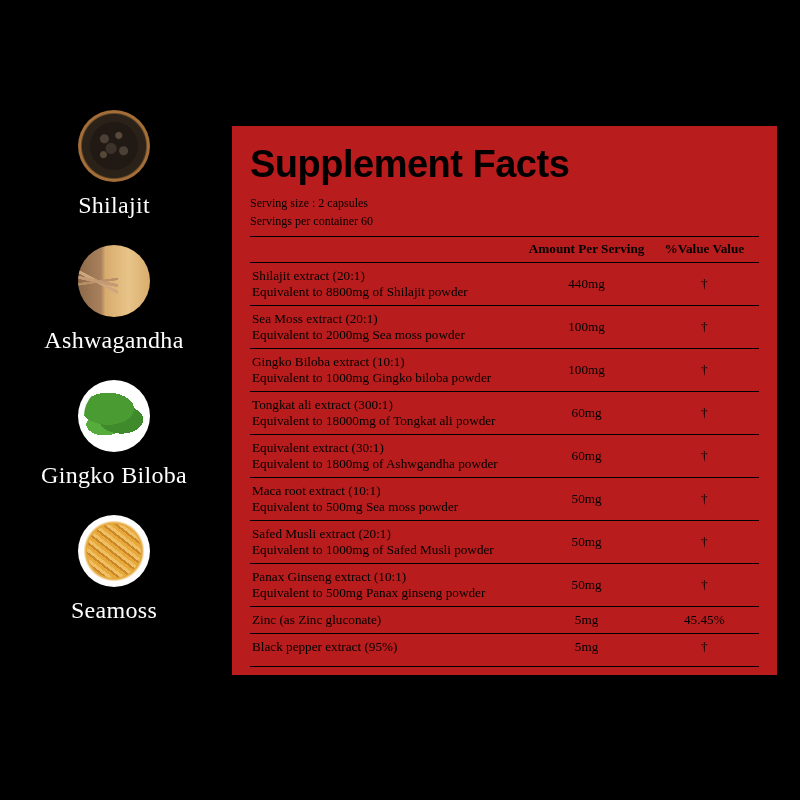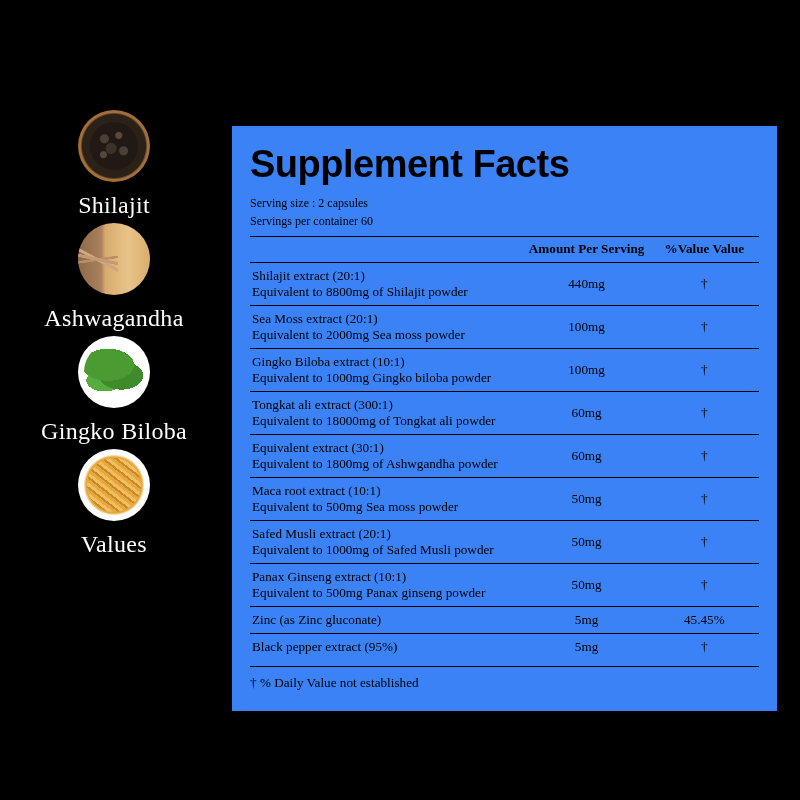--- a/index.html
+++ b/index.html
@@ -22,21 +22,21 @@
 
   
   .ingredients {
     position: absolute;
     left: 0;
     top: 110px;
     width: 228px;
     display: flex;
     flex-direction: column;
     align-items: center;
-    gap: 3px;
+    gap: 25px;
   }
   .ingredient {
     display: flex;
     flex-direction: column;
     align-items: center;
     width: 228px;
   }
   .ing-img {
     width: 72px;
     height: 72px;
@@ -115,22 +115,22 @@
       #d99a2b;
     opacity: 0.95;
   }
 
   
   .panel {
     position: absolute;
     left: 232px;
     top: 126px;
     width: 545px;
-    background: #3b82f6;
-    padding: 14px 18px 19px 18px;
+    background: #b91c1c;
+    padding: 14px 18px 2px 18px;
     box-sizing: border-box;
     color: #000000;
   }
   .panel-title {
     font-size: 38px;
     font-weight: bold;
     line-height: 44px;
     margin: 2px 0 8px 0;
     font-family: "Liberation Sans", sans-serif;
     letter-spacing: -0.5px;
@@ -207,21 +207,21 @@
       <div class="ing-label">Ashwagandha</div>
     </div>
 
     <div class="ingredient">
       <div class="ing-img img-gingko"></div>
       <div class="ing-label">Gingko Biloba</div>
     </div>
 
     <div class="ingredient">
       <div class="ing-img img-seamoss"></div>
-      <div class="ing-label">Values</div>
+      <div class="ing-label">Seamoss</div>
     </div>
 
   </div>
 
   <div class="panel">
     <div class="panel-title">Supplement Facts</div>
     <div class="serving-line">Serving size : 2 capsules</div>
     <div class="serving-line">Servings per container 60</div>
     <hr class="hr-thin">
 
@@ -310,17 +310,16 @@
             <span class="sub">Black pepper extract  (95%)</span>
           </td>
           <td class="amt-col">5mg</td>
           <td class="dv-col">†</td>
         </tr>
       </tbody>
     </table>
 
     <div class="footnotes">
       <hr class="footnote-rule">
-      <div>† % Daily Value not established</div>
     </div>
   </div>
 
 </div>
 
 </body></html>

